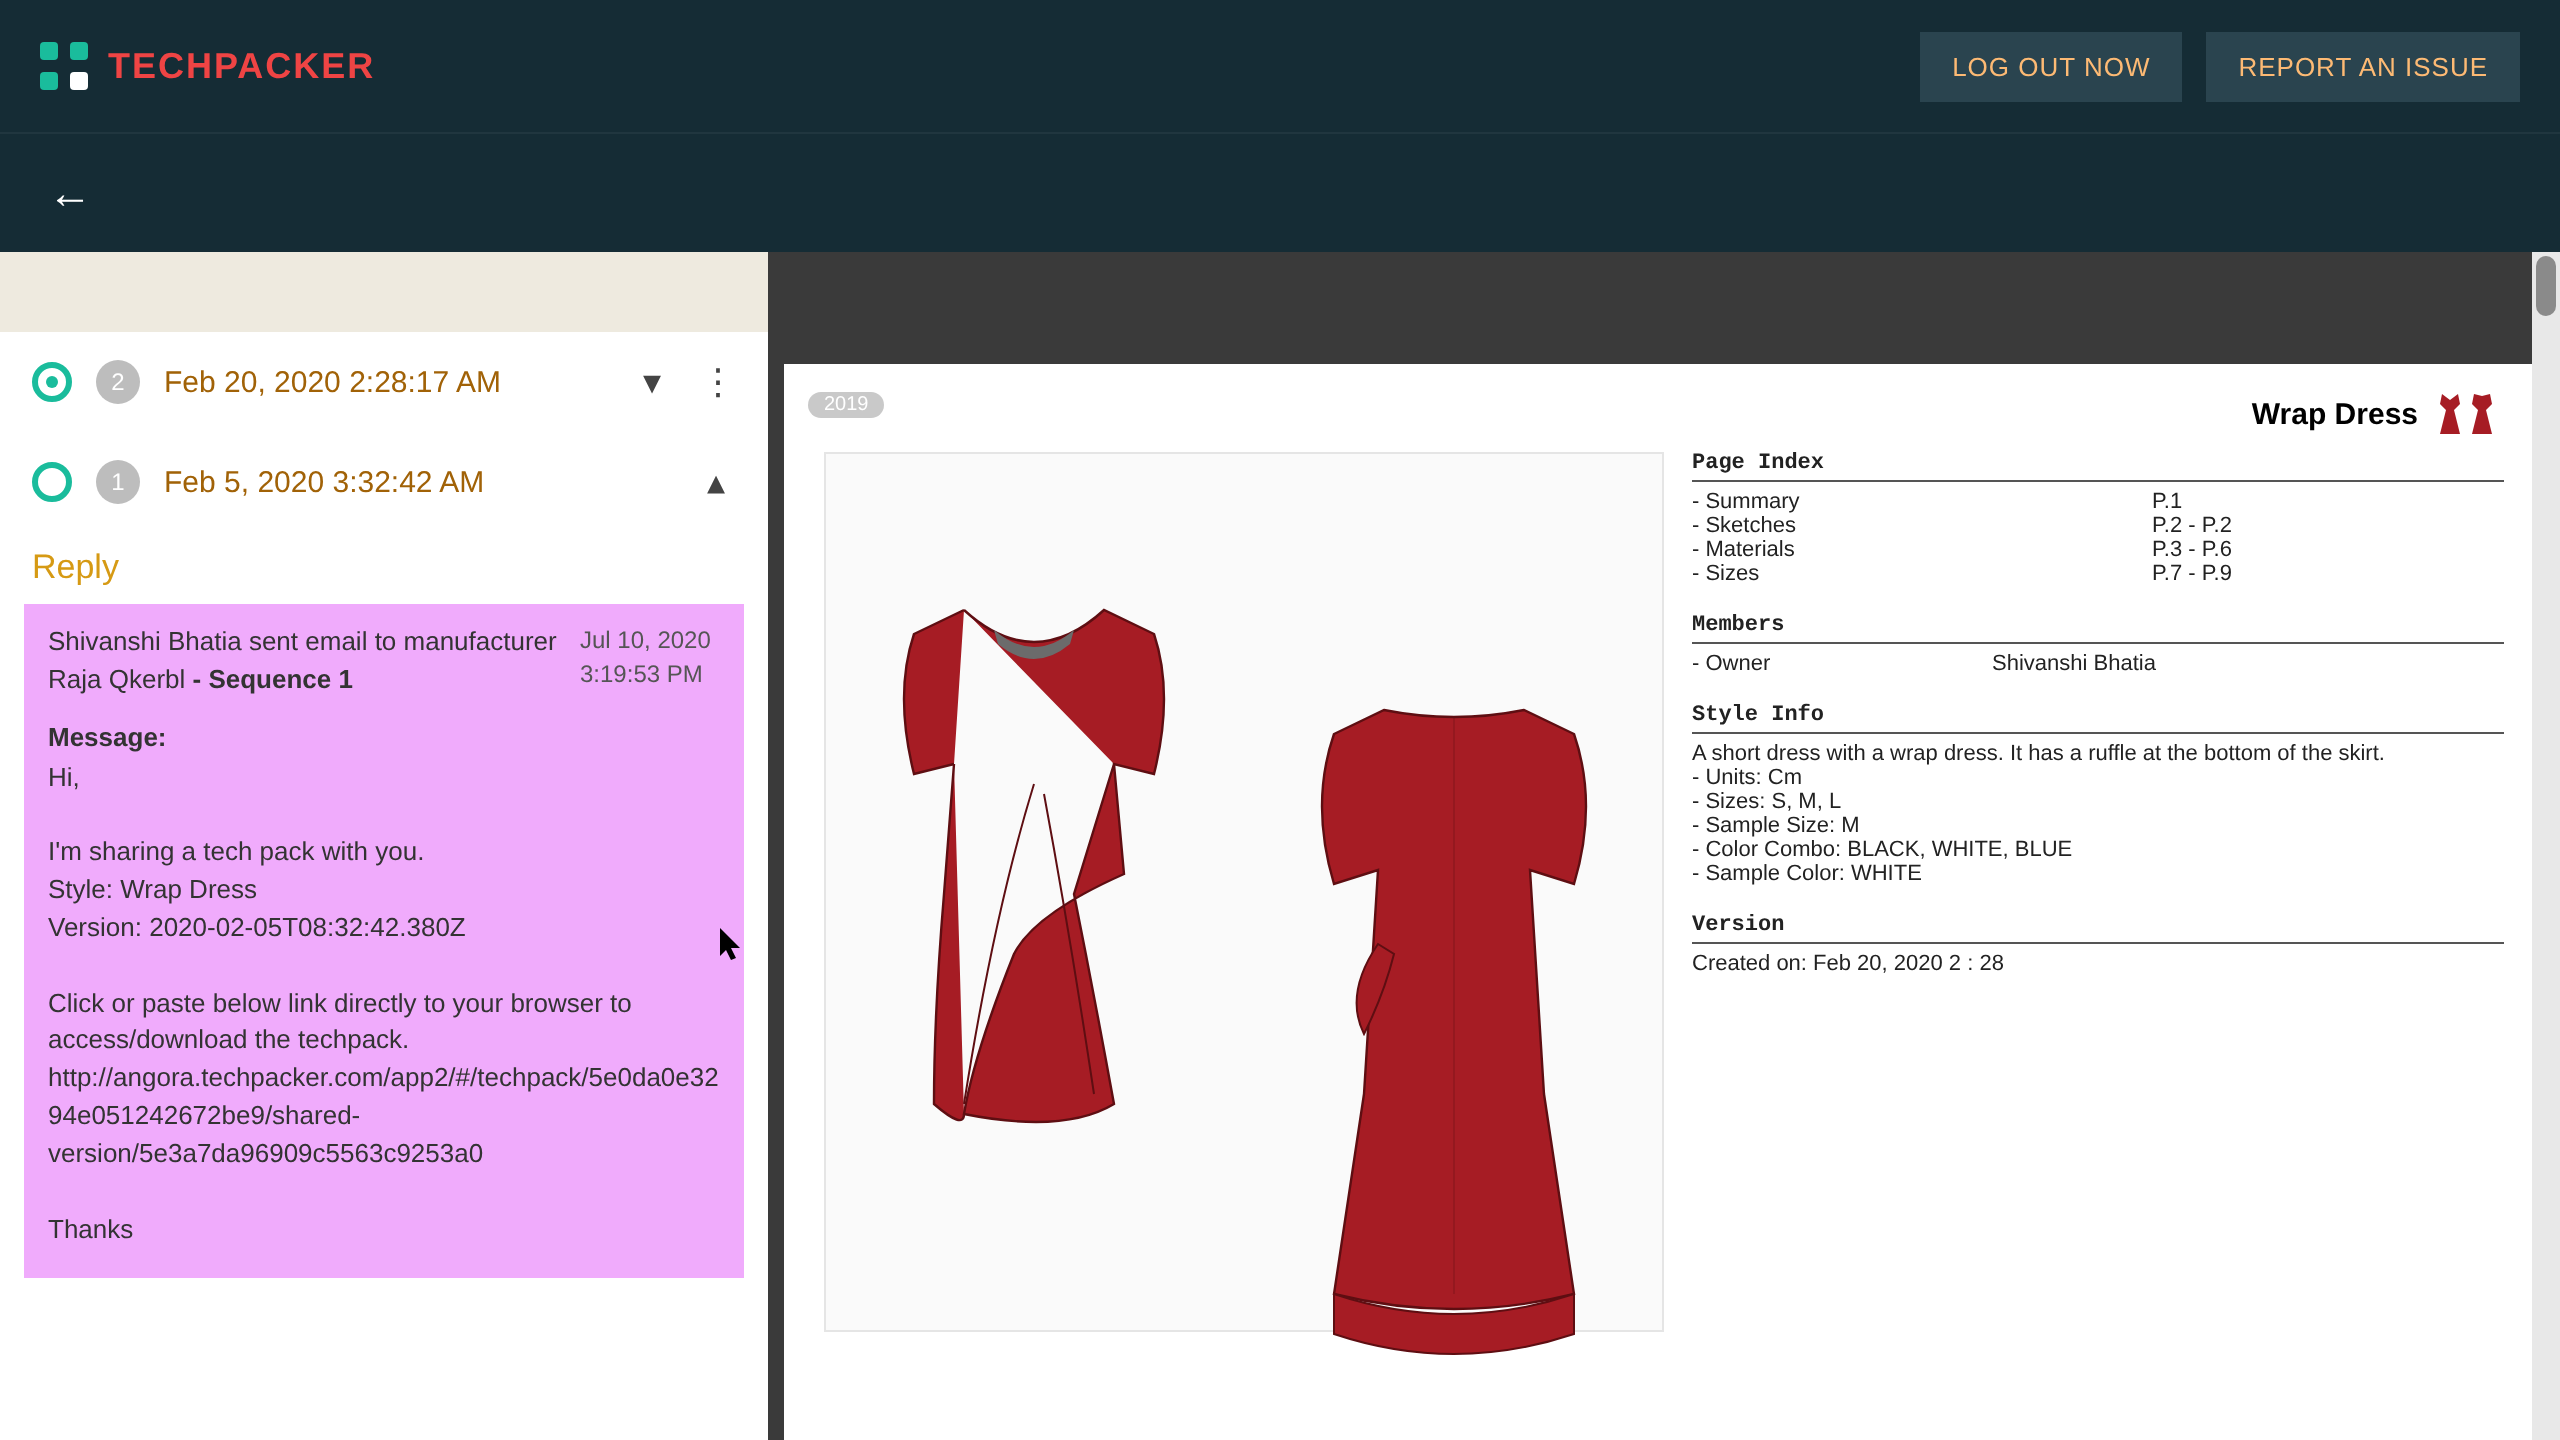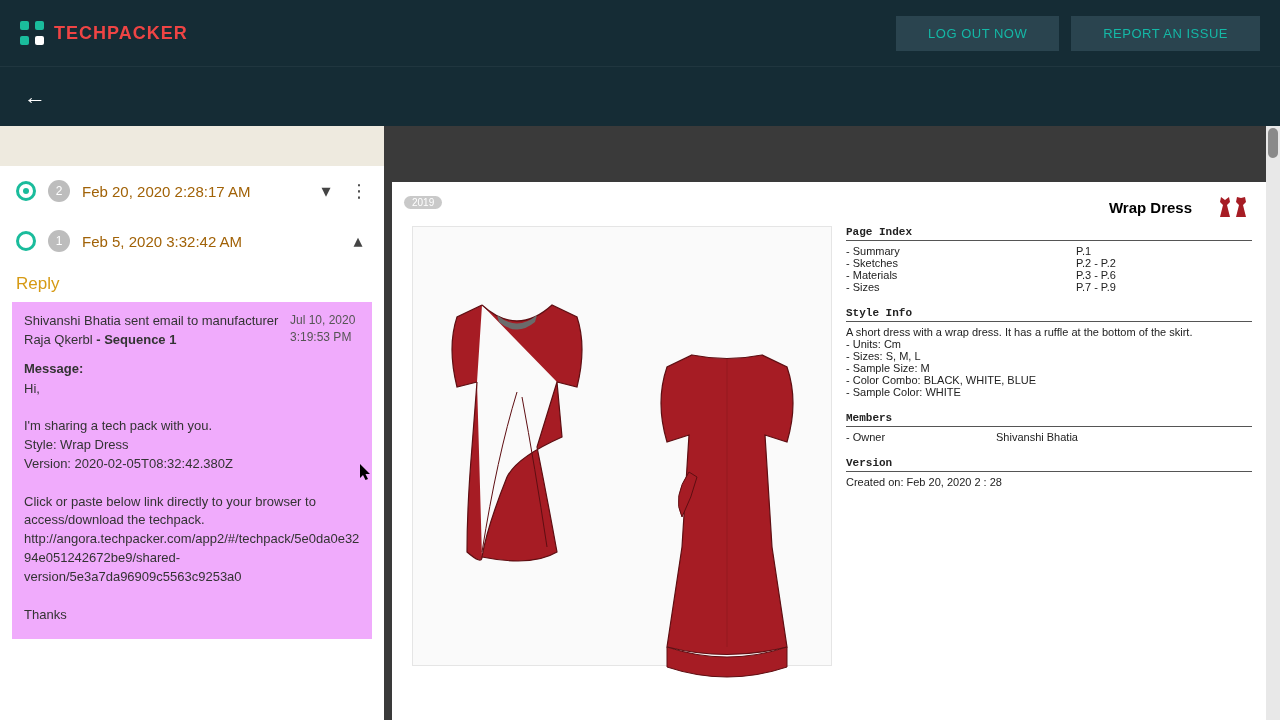--- a/index.html
+++ b/index.html
@@ -7,21 +7,21 @@
   .topbar { background: #152c35; height: 66px; display: flex; align-items: center; justify-content: space-between; padding: 0 20px; }
   .logo-wrap { display: flex; align-items: center; gap: 10px; }
   .logo-icon { width: 24px; height: 24px; position: relative; }
   .logo-icon span { position: absolute; width: 9px; height: 9px; border-radius: 2px; }
   .logo-icon .g1 { top:0; left:0; background:#1abc9c; }
   .logo-icon .g2 { top:0; right:0; background:#1abc9c; }
   .logo-icon .g3 { bottom:0; left:0; background:#1abc9c; }
   .logo-icon .g4 { bottom:0; right:0; background:#fff; }
   .logo-text { color:#ef4444; font-weight:700; letter-spacing:1px; font-size:18px; }
   .top-actions { display:flex; gap:12px; }
-  .top-btn { background:#2a444f; color:#14b8a6; border:none; padding:10px 32px; font-size:13px; letter-spacing:0.5px; cursor:pointer; }
+  .top-btn { background:#2a444f; color:#fdba74; border:none; padding:10px 16px; font-size:13px; letter-spacing:0.5px; cursor:pointer; }
   .subbar { background:#152c35; height:60px; display:flex; align-items:center; padding:0 24px; border-top:1px solid rgba(255,255,255,0.05); }
   .back-arrow { color:#fff; font-size:22px; cursor:pointer; }
   .main { display:flex; height: calc(720px - 126px); }
   .sidebar { width:384px; background:#fff; display:flex; flex-direction:column; }
   .sidebar-spacer { height:40px; background:#eeeadf; }
   .version-row { display:flex; align-items:center; padding:14px 16px; gap:12px; position:relative; }
   .version-row.selected .radio { border-color:#1abc9c; }
   .version-row.selected .radio::after { content:""; position:absolute; inset:4px; border-radius:50%; background:#1abc9c; }
   .radio { width:20px; height:20px; border:3px solid #1abc9c; border-radius:50%; position:relative; flex:0 0 auto; cursor:pointer; }
   .count-badge { width:22px; height:22px; border-radius:50%; background:#bdbdbd; color:#fff; display:flex; align-items:center; justify-content:center; font-size:12px; flex:0 0 auto; }
@@ -32,21 +32,21 @@
   .message-card { margin:4px 12px 12px; background:#f0abfc; padding:10px 12px 14px; font-size:13px; color:#333; line-height:1.45; }
   .msg-head { display:flex; justify-content:space-between; gap:10px; margin-bottom:10px; }
   .msg-from { flex:1; }
   .msg-from .seq { font-weight:600; }
   .msg-time { width:70px; font-size:12px; color:#555; }
   .msg-label { font-weight:600; margin-bottom:1px; }
   .msg-body { white-space:pre-wrap; word-break:break-word; }
   .content { flex:1; background:#3a3a3a; padding:0; position:relative; overflow:hidden; }
   .sheet-wrap { background:#fff; margin:56px 8px 0 8px; height:calc(100% - 56px); position:relative; padding:14px 20px 0 20px; overflow:hidden; }
   .year-pill { position:absolute; left:12px; top:14px; background:#c9c9c9; color:#fff; font-size:10px; border-radius:8px; padding:1px 8px; }
-  .title-row { display:flex; align-items:center; justify-content:flex-end; gap:26px; margin:0 4px 8px 0; }
+  .title-row { display:flex; align-items:center; justify-content:flex-end; gap:9px; margin:0 4px 8px 0; }
   .title-text { font-weight:600; font-size:15px; }
   .dress-thumbs { display:flex; gap:2px; }
   .thumb { width:14px; height:22px; }
   .sheet-cols { display:flex; gap:14px; }
   .sketch-area { background:#fafafa; width:420px; height:440px; border:1px solid #e5e5e5; display:flex; align-items:flex-start; justify-content:center; gap:30px; padding-top:20px; }
   .dress-svg { width:180px; height:400px; }
   .dress-svg.back { width:180px; height:420px; margin-top:60px; }
   .info-area { flex:1; font-size:11px; color:#222; }
   .section { margin-bottom:14px; }
   .section h4 { font-size:11px; font-weight:700; border-bottom:1px solid #555; padding-bottom:2px; margin-bottom:4px;font-family:Liberation Mono, monospace; }
@@ -174,38 +174,38 @@
                 <span>- Materials</span>
                 <span>P.3 - P.6</span>
               </div>
             <div class="idx-row">
                 <span>- Sizes</span>
                 <span>P.7 - P.9</span>
               </div>
           </div>
 
           <div class="section">
+            <h4>Members</h4>
+            <div class="idx-row">
+                <span style="width:150px">- Owner</span>
+                <span>Shivanshi Bhatia</span>
+              </div>
+          </div>
+
+          <div class="section">
             <h4>Style Info</h4>
             <div>A short dress with a wrap dress. It has a ruffle at the bottom of the skirt.</div>
             <div>- Units: Cm</div>
             <div>- Sizes: S, M, L</div>
             <div>- Sample Size: M</div>
             <div>- Color Combo: BLACK, WHITE, BLUE</div>
             <div>- Sample Color: WHITE</div>
           </div>
 
           <div class="section">
-            <h4>Members</h4>
-            <div class="idx-row">
-                <span style="width:150px">- Owner</span>
-                <span>Shivanshi Bhatia</span>
-              </div>
-          </div>
-
-          <div class="section">
             <h4>Version</h4>
             <div>Created on: Feb 20, 2020 2 : 28</div>
           </div>
         </div>
       </div>
     </div>
   </div>
 </div>
 
 <div class="scrollbar-track"></div>

